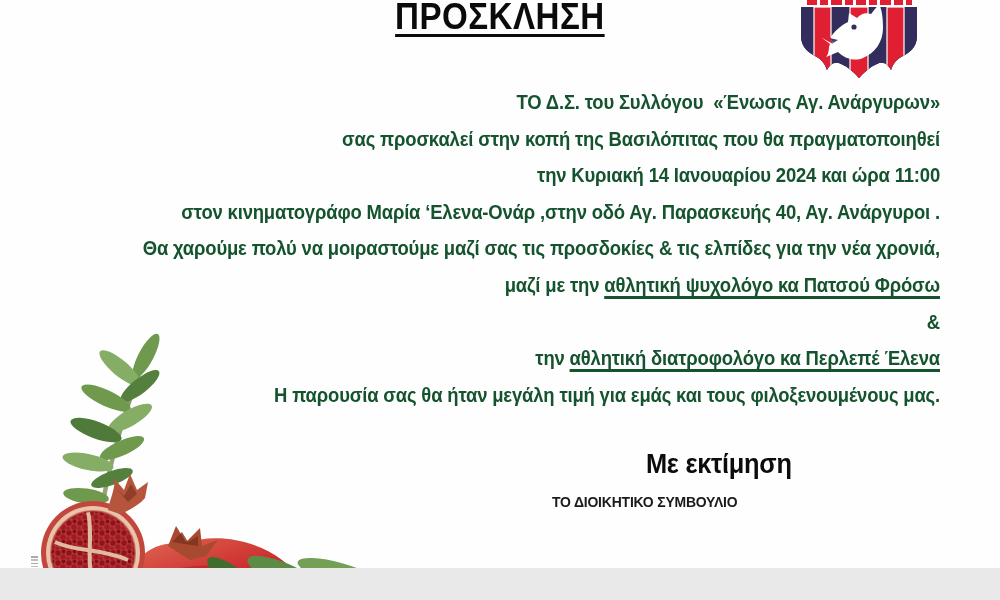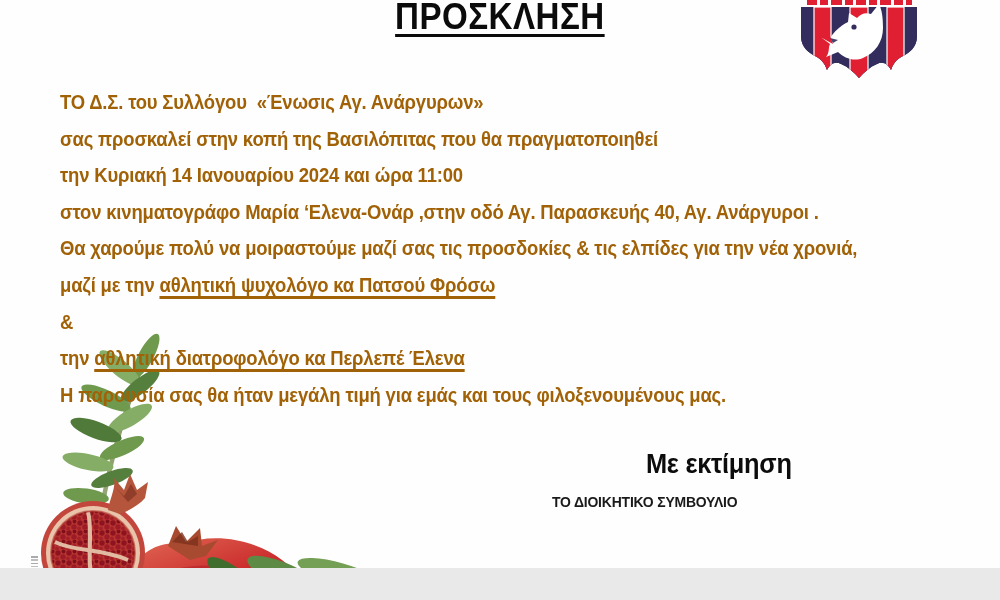--- a/index.html
+++ b/index.html
@@ -17,21 +17,21 @@
     letter-spacing:0.5px;
   }
   .title .title-inner {
     display:inline-block; transform:scaleX(0.92);
     text-decoration:underline; text-decoration-thickness:3px; text-underline-offset:5px;
   }
 
   
   .body-block {
     position:absolute; top:84px; left:0; right:0;
-    text-align:left; color:#a16207; z-index:3;
+    text-align:right; color:#14532d; z-index:3;
   }
   .bline {
     height:36.6px; line-height:36.6px;
     font-size:21px; font-weight:bold; letter-spacing:-0.2px;
     white-space:nowrap; transform:scaleX(0.88); transform-origin:50% 50%;
   }
   .uline {
     text-decoration:underline; text-decoration-thickness:2.5px; text-underline-offset:4px;
   }
 

